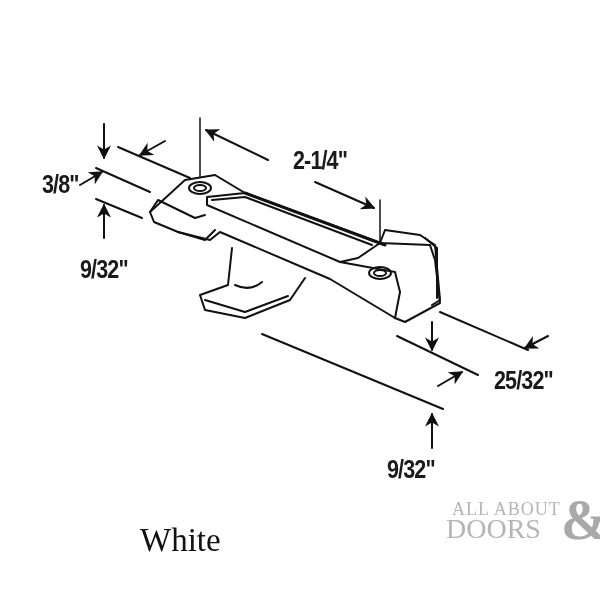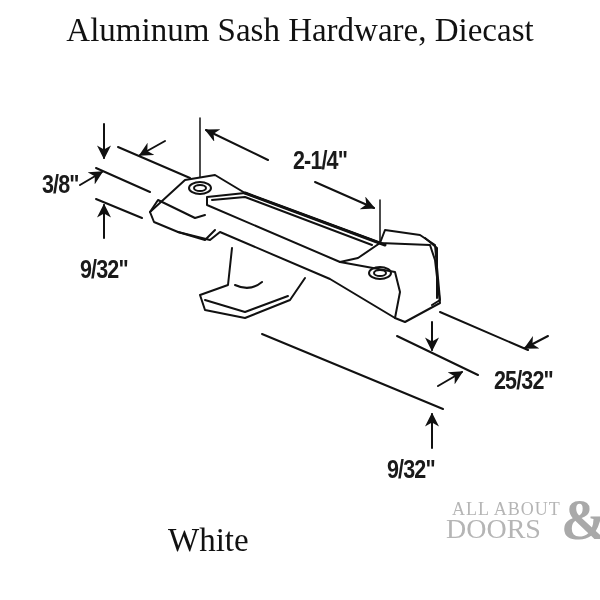--- a/index.html
+++ b/index.html
@@ -10,35 +10,34 @@
       font-size: 33px; line-height: 41px; color: #111;
     }
     .title div { white-space: nowrap; }
     .drawing { position: absolute; left: 0; top: 0; width: 600px; height: 600px; }
     .dim {
       position: absolute; font-family: "Liberation Sans", "DejaVu Sans", sans-serif;
       font-weight: bold; font-size: 25px; color: #1a1a1a; letter-spacing: -1px;
       transform: scaleX(0.86); transform-origin: left top; white-space: nowrap;
     }
     .finish {
-      position: absolute; left: 168px; top: 522px;
+      position: absolute; left: 140px; top: 522px;
       font-family: "Liberation Serif", "DejaVu Serif", serif; font-size: 33px; color: #111;
     }
     .logo { position: absolute; left: 436px; top: 496px; width: 182px; height: 100px; color: #b5b5b5; }
     .logo .l1 { position: absolute; left: 16px; top: 3px; font-family: "Liberation Serif", serif; font-size: 18px; letter-spacing: 1px; white-space: nowrap; }
     .logo .l2 { position: absolute; left: 10px; top: 17px; font-family: "Liberation Serif", serif; font-weight: normal; font-size: 28px; letter-spacing: 0px; white-space: nowrap; }
     .logo .amp { position: absolute; left: 125px; top: -8px; font-family: "Liberation Serif", serif; font-weight: bold; font-size: 56px; color: #a9a9a9; }
     .logo .l3 { position: absolute; left: 8px; top: 45px; font-family: "Liberation Serif", serif; font-weight: bold; font-size: 28px; white-space: nowrap; }
     .logo .l4 { position: absolute; left: 14px; top: 75px; font-family: "DejaVu Serif", serif; font-weight: bold; font-size: 14px; white-space: nowrap; }
   </style>
 </head>
 <body>
 
 <div class="title">
-  <div>Aluminum Sash Hardware, Diecast</div>
 </div>
 
 <svg class="drawing" viewBox="0 0 600 600" xmlns="http://www.w3.org/2000/svg">
   <defs>
     <marker id="ah" viewBox="0 0 10 10" refX="9" refY="5" markerWidth="7" markerHeight="7" orient="auto-start-reverse">
       <path d="M0,0 L10,5 L0,10 L3,5 z" fill="#111"></path>
     </marker>
   </defs>
   <g stroke="#111" stroke-width="2" fill="none" stroke-linejoin="round" stroke-linecap="round">
 

